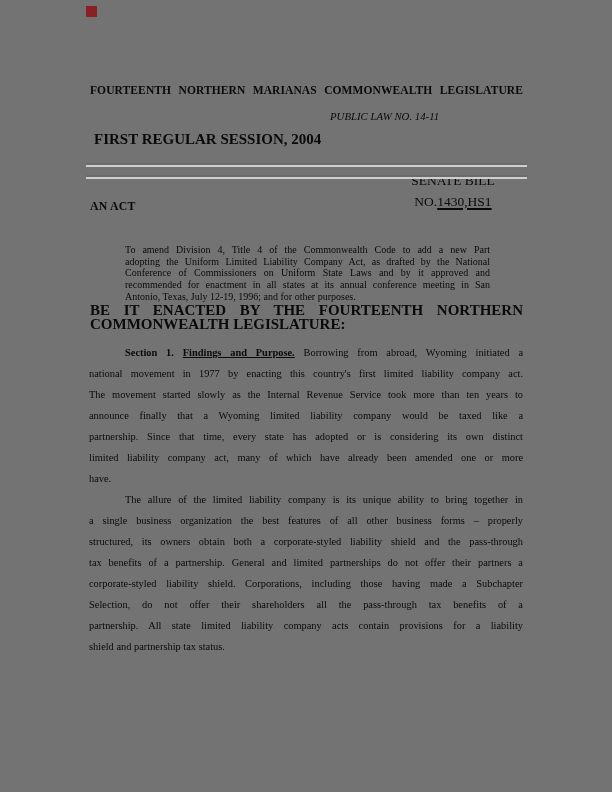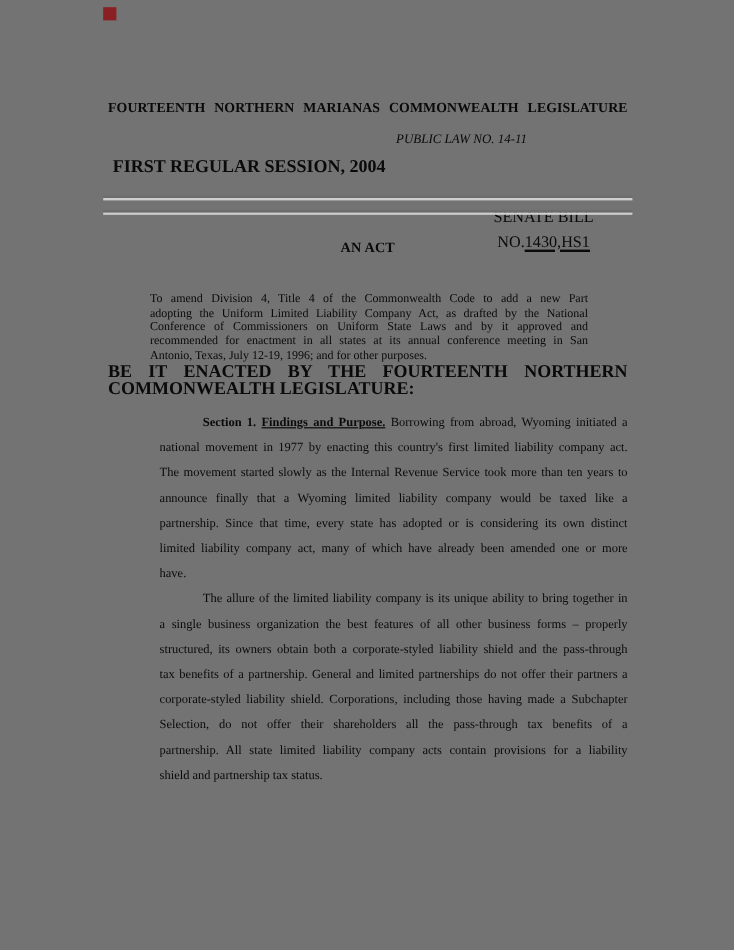--- a/index.html
+++ b/index.html
@@ -53,21 +53,21 @@
     background: #6c6c6c;
     box-shadow: 0 2px 0 #cfcfcf;
   }
   .rule-top { top: 163px; }
   .rule-bottom { top: 175px; }
 
   
   .act-heading {
     left: 90px; top: 199px; width: 433px;
     font-weight: 700; font-size: 11.8px; line-height: 14px;
-    text-align: center; letter-spacing: 0.2px;
+    letter-spacing: 0.2px;
   }
 
   
   .act-summary { left: 125px; top: 228px; width: 365px; margin-top: 16px; }
   .act-summary .line {
     font-size: 10px; line-height: 11.7px; height: 11.7px;
     overflow: hidden;
     text-align: justify; text-align-last: justify; text-justify: inter-word;
   }
   .act-summary .line.last { text-align-last: left; }
@@ -78,21 +78,21 @@
     font-size: 15px; line-height: 14.2px; height: 14.2px;
     overflow: hidden;
   }
   .enactment .stretch { text-align: justify; text-align-last: justify; text-justify: inter-word; }
 
   
   .body-text { left: 89px; top: 342px; width: 434px; }
   .body-text .line {
     font-size: 10.4px; line-height: 21px; height: 21px;
     overflow: hidden;
-    text-align: justify; text-align-last: justify; text-justify: inter-word; margin-left: 44px;
+    text-align: justify; text-align-last: justify; text-justify: inter-word;
   }
   .body-text .line.indent { padding-left: 36px; }
   .body-text .line.last { text-align-last: left; }
   .sec-label { font-weight: 700; }
   .sec-title {
     font-weight: 700;
     text-decoration: underline;
     text-decoration-thickness: 1.3px;
   }
 </style>

